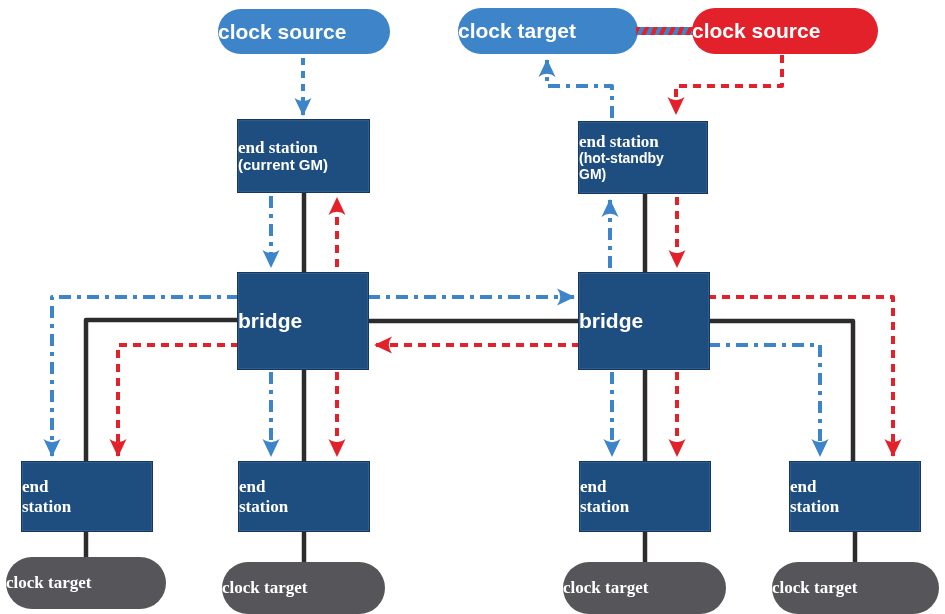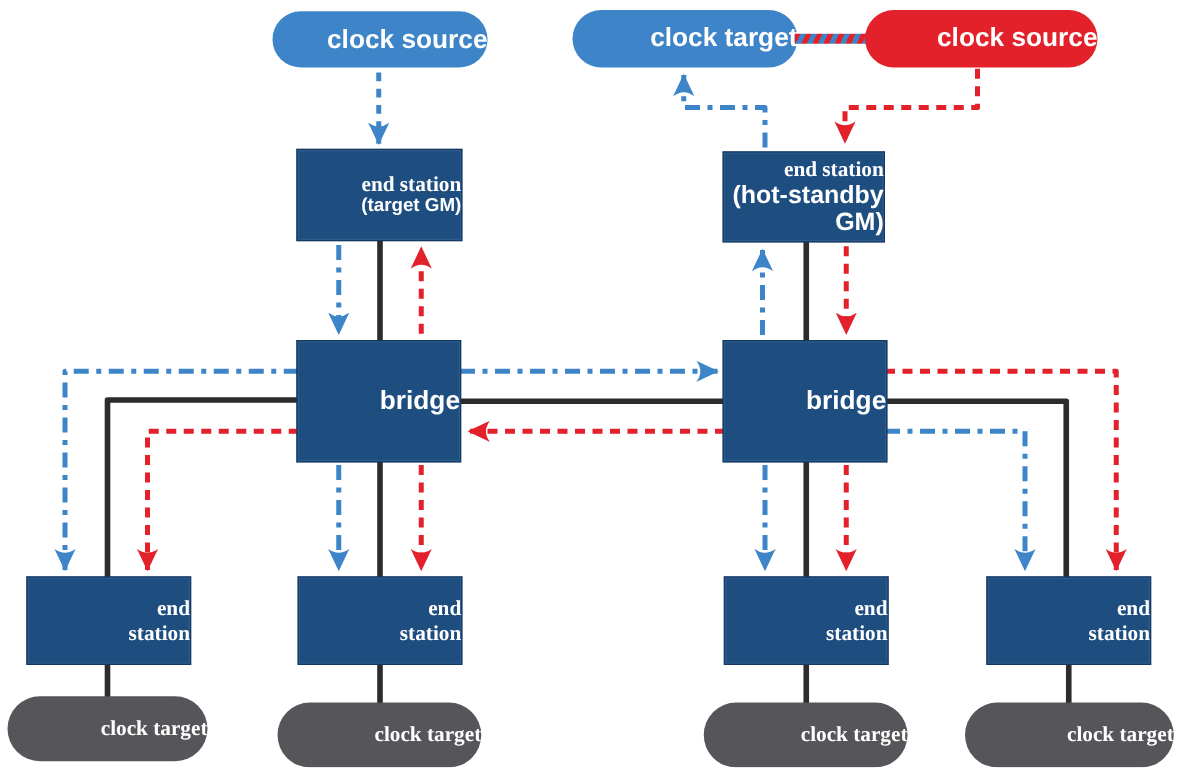--- a/index.html
+++ b/index.html
@@ -3,31 +3,31 @@
 <meta charset="utf-8">
 <style>
   html,body{margin:0;padding:0;background:#fff;}
   #canvas{
     position:relative;width:945px;height:614px;overflow:hidden;background:#ffffff;
     font-family:"Liberation Sans",sans-serif;
   }
   #edges-svg{position:absolute;left:0;top:0;z-index:1;}
   .node{
     position:absolute;z-index:2;display:flex;flex-direction:column;
-    align-items:flex-end;justify-content:center;text-align:center;
+    align-items:flex-start;justify-content:center;text-align:center;
     color:#fff;font-weight:bold;box-sizing:border-box;line-height:1.12;
   }
   .box{background:var(--navy);border:1px solid rgba(10,30,60,.45);box-shadow:0 0 0 1px rgba(255,255,255,.08) inset;}
   .pill-blue{background:var(--blue);border-radius:25px;}
   .pill-red{background:var(--red);border-radius:25px;}
   .pill-gray{background:var(--gray);border-radius:27px;}
   .t-lg{font-size:21px;}
   .t-md{font-size:17px;font-family:Liberation Serif, serif;}
   .t-sm{font-size:15px;}
-  .t-xs{font-size:20px;}
+  .t-xs{font-size:14px;}
   .bridge-label{font-size:21px;}
   #striped-link{
     position:absolute;z-index:2;left:636px;top:27px;width:58px;height:8px;
     background:repeating-linear-gradient(115deg,var(--red) 0 4px,var(--blue) 4px 8px);
   }
 </style>
 </head>
 <body>
 
 <div id="canvas">
@@ -83,21 +83,21 @@
   </div>
 
   <div id="striped-link"></div>
 
   <div class="node pill-red t-lg" style="left:692px;top:8px;width:186px;height:46px;">
     <span>clock source</span>
   </div>
 
   <div class="node box" style="left:237px;top:119px;width:133px;height:74px;">
     <span class="t-md">end station</span>
-    <span class="t-sm">(target GM)</span>
+    <span class="t-sm">(current GM)</span>
   </div>
 
   <div class="node box" style="left:578px;top:121px;width:130px;height:73px;">
     <span class="t-md">end station</span>
     <span class="t-xs">(hot-standby</span>
     <span class="t-xs">GM)</span>
   </div>
 
   <div class="node box bridge-label" style="left:237px;top:272px;width:132px;height:98px;">
     <span>bridge</span>

